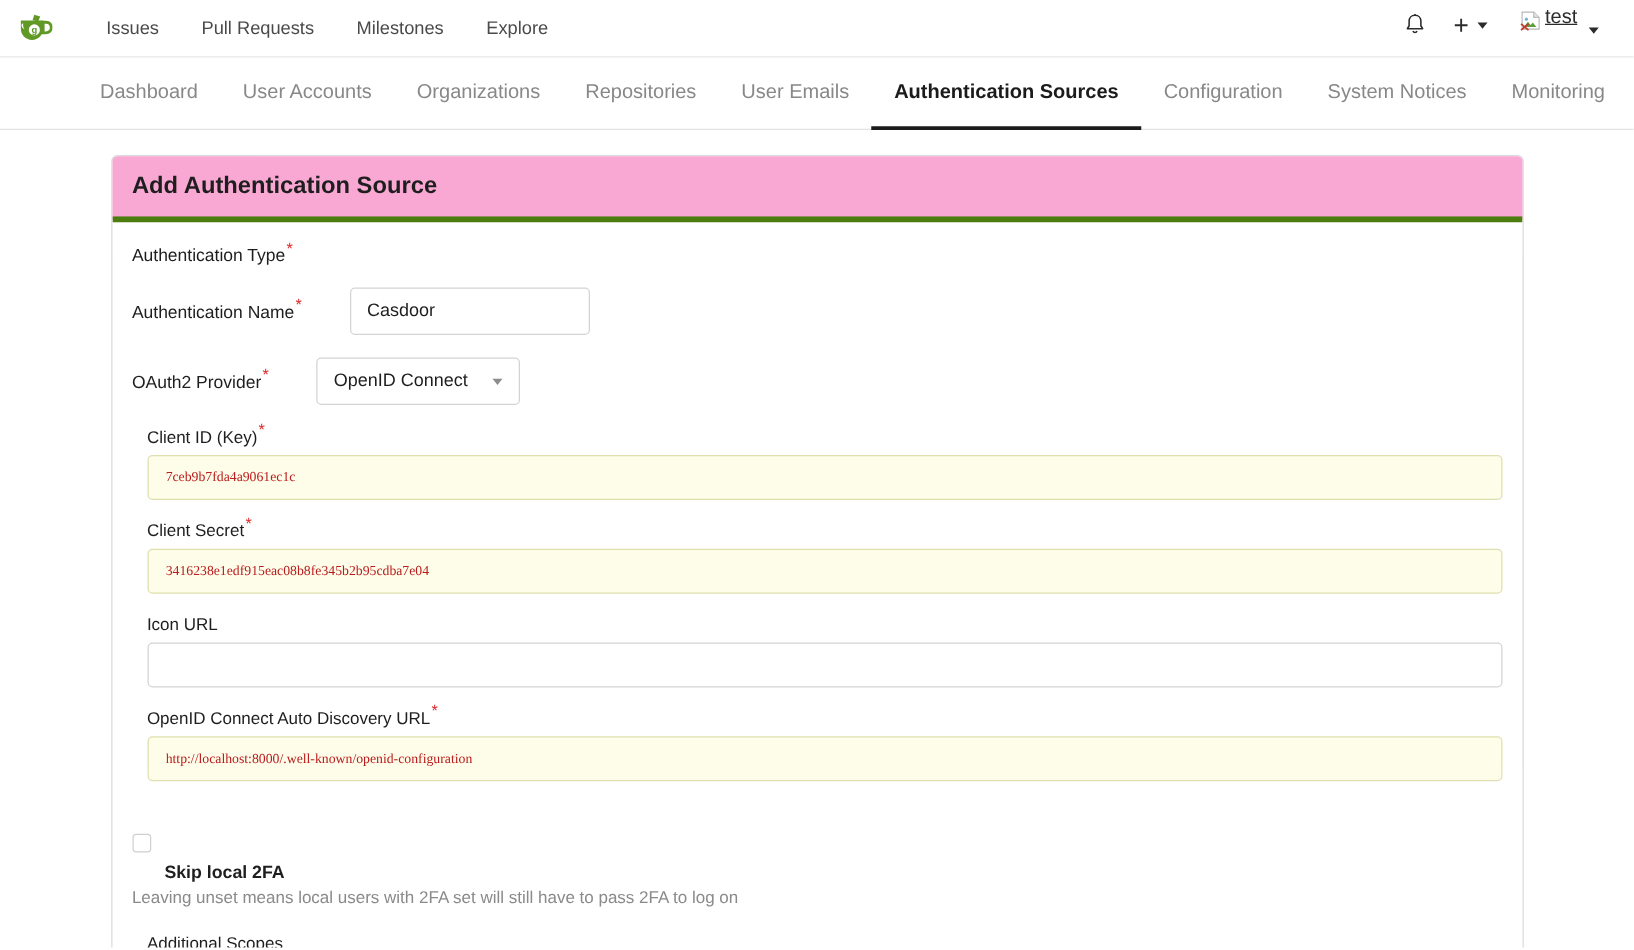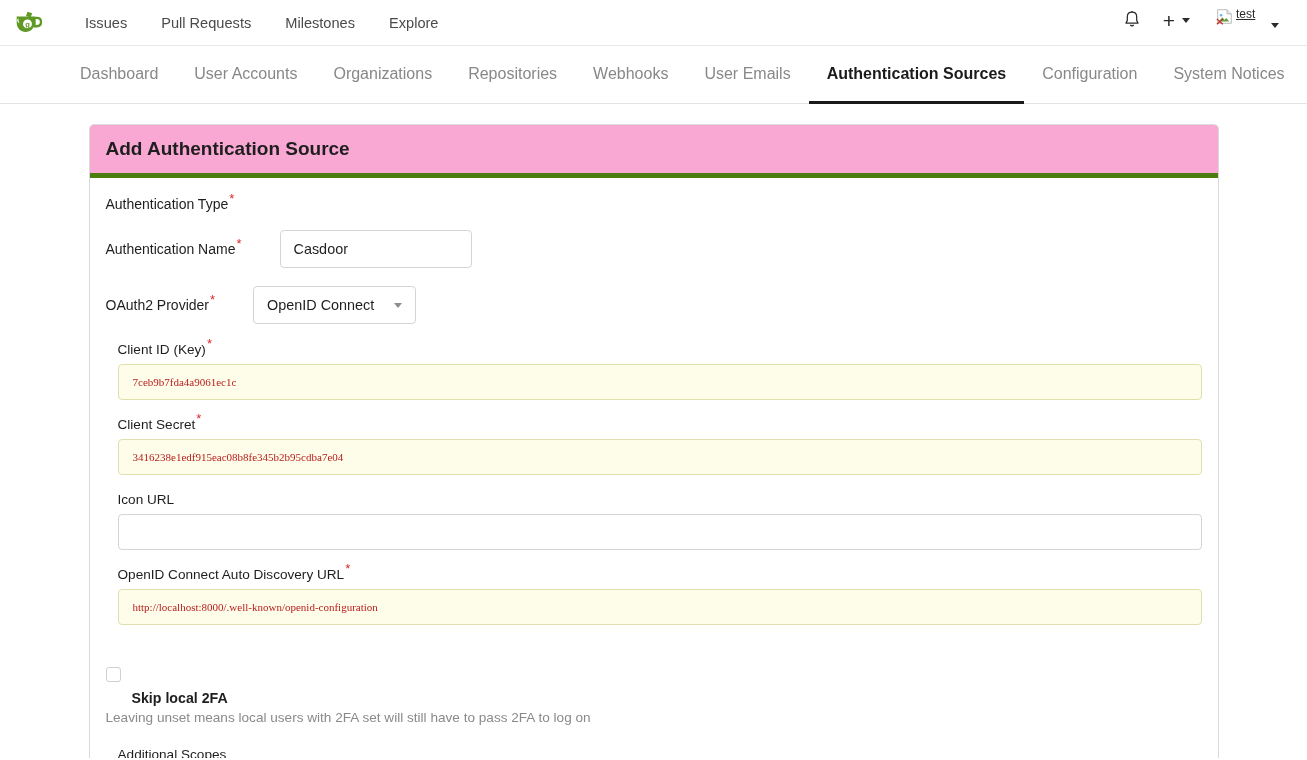--- a/index.html
+++ b/index.html
@@ -69,21 +69,21 @@
   
   .avatar-group {
     display: flex;
     align-items: flex-start;
     padding: 0 14px 0 16px;
     cursor: pointer;
   }
   .broken-avatar {
     position: relative;
     width: 46px;
-    font-size: 12px;
+    font-size: 16px;
     line-height: 14px;
     color: #2b2b2b;
     word-break: break-all;
     padding-left: 20px;
     text-indent: 0;
     min-height: 30px;
     text-decoration: underline;
   }
   .broken-img-glyph {
     position: absolute;
@@ -308,21 +308,20 @@
 
   </div>
 </div>
 
 <div class="subnav-wrap">
   <div class="subnav">
     <div class="subnav-item">Dashboard</div>
     <div class="subnav-item">User Accounts</div>
     <div class="subnav-item">Organizations</div>
     <div class="subnav-item">Repositories</div>
-    <div class="subnav-item">Webhooks</div>
     <div class="subnav-item">User Emails</div>
     <div class="subnav-item active">Authentication Sources</div>
     <div class="subnav-item">Configuration</div>
     <div class="subnav-item">System Notices</div>
     <div class="subnav-item">Monitoring</div>
   </div>
 </div>
 
 <div class="page">
   <div class="card">

